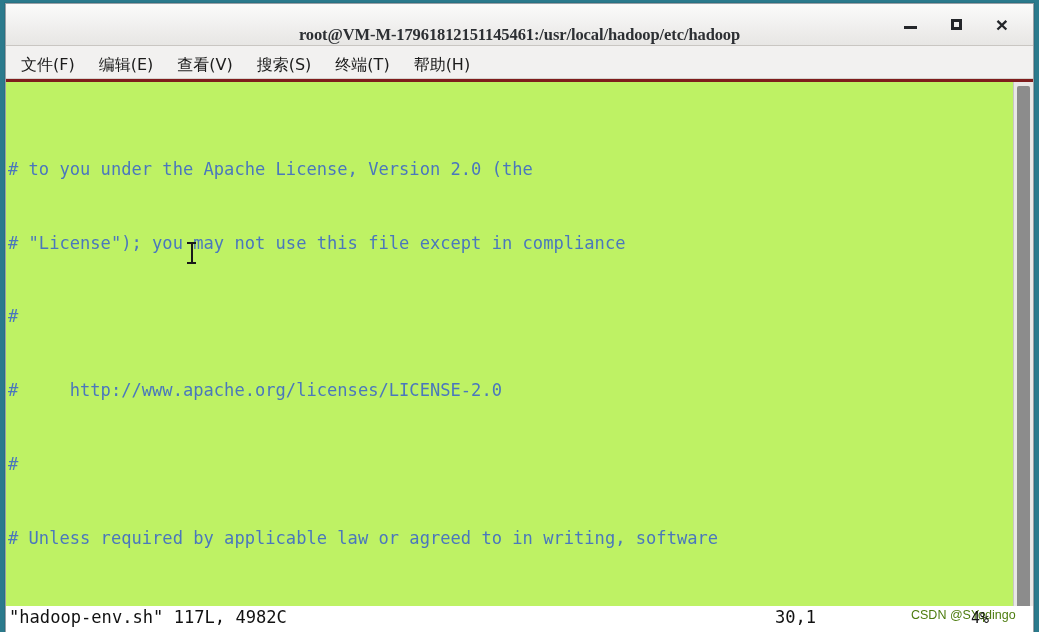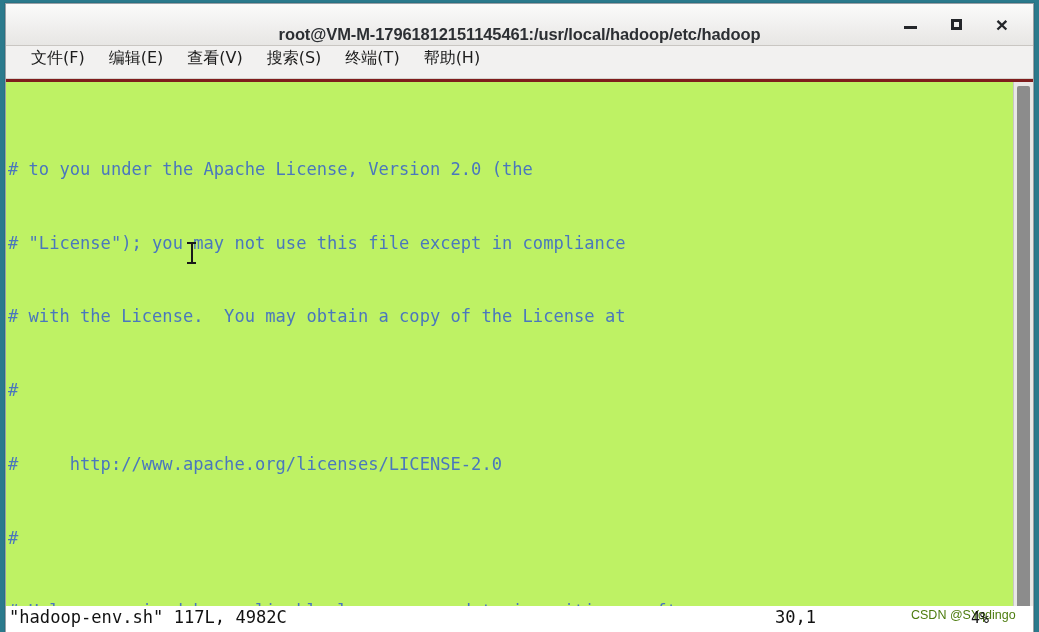--- a/index.html
+++ b/index.html
@@ -43,21 +43,21 @@
     position: relative;
     height: 41px;
     flex: 0 0 41px;
     background: linear-gradient(to bottom, #fbfbfa 0%, #f0efee 55%, #e7e6e4 100%);
     border-bottom: 1px solid #c9c6c2;
     display: flex;
     align-items: center;
     justify-content: center;
   }
   .title-text {
-    font-family: Liberation Sans, sans-serif;
+    font-family: Liberation Serif, serif;
     font-size: 16.5px;
     font-weight: bold;
     color: #2c2f33;
     letter-spacing: -0.1px;
     white-space: nowrap;
     margin-top: 20px;
   }
   .win-buttons {
     position: absolute;
     right: 8px;
@@ -97,22 +97,22 @@
     font-family: "Liberation Sans", sans-serif;
   }
 
   
   .menubar {
     height: 33px;
     flex: 0 0 33px;
     background: #f2f1f0;
     border-bottom: 1px solid #d6d3cf;
     display: flex;
-    align-items: flex-start;
-    padding-left: 16px;
+    align-items: flex-end;
+    padding-left: 6px;
     box-sizing: border-box;
   }
   .menu-item {
     font-family: "DejaVu Sans", sans-serif;
     font-size: 16px;
     color: #1c1c1c;
     padding: 2px 9px;
     margin-right: 6px;
     cursor: default;
     white-space: nowrap;
@@ -261,21 +261,20 @@
       <div class="menu-item">终端(T)</div>
       <div class="menu-item">帮助(H)</div>
     </div>
 
     <div class="terminal-area">
 
       <div class="term-text">
 
         <div class="term-line"><span class="c-comment"># to you under the Apache License, Version 2.0 (the</span></div>
         <div class="term-line"><span class="c-comment"># "License"); you may not use this file except in compliance</span></div>
-        <div class="term-line"><span class="c-comment"># with the License.  You may obtain a copy of the License at</span></div>
         <div class="term-line"><span class="c-comment">#</span></div>
         <div class="term-line"><span class="c-comment">#     http://www.apache.org/licenses/LICENSE-2.0</span></div>
         <div class="term-line"><span class="c-comment">#</span></div>
         <div class="term-line"><span class="c-comment"># Unless required by applicable law or agreed to in writing, software</span></div>
         
         
         
         
         
         

